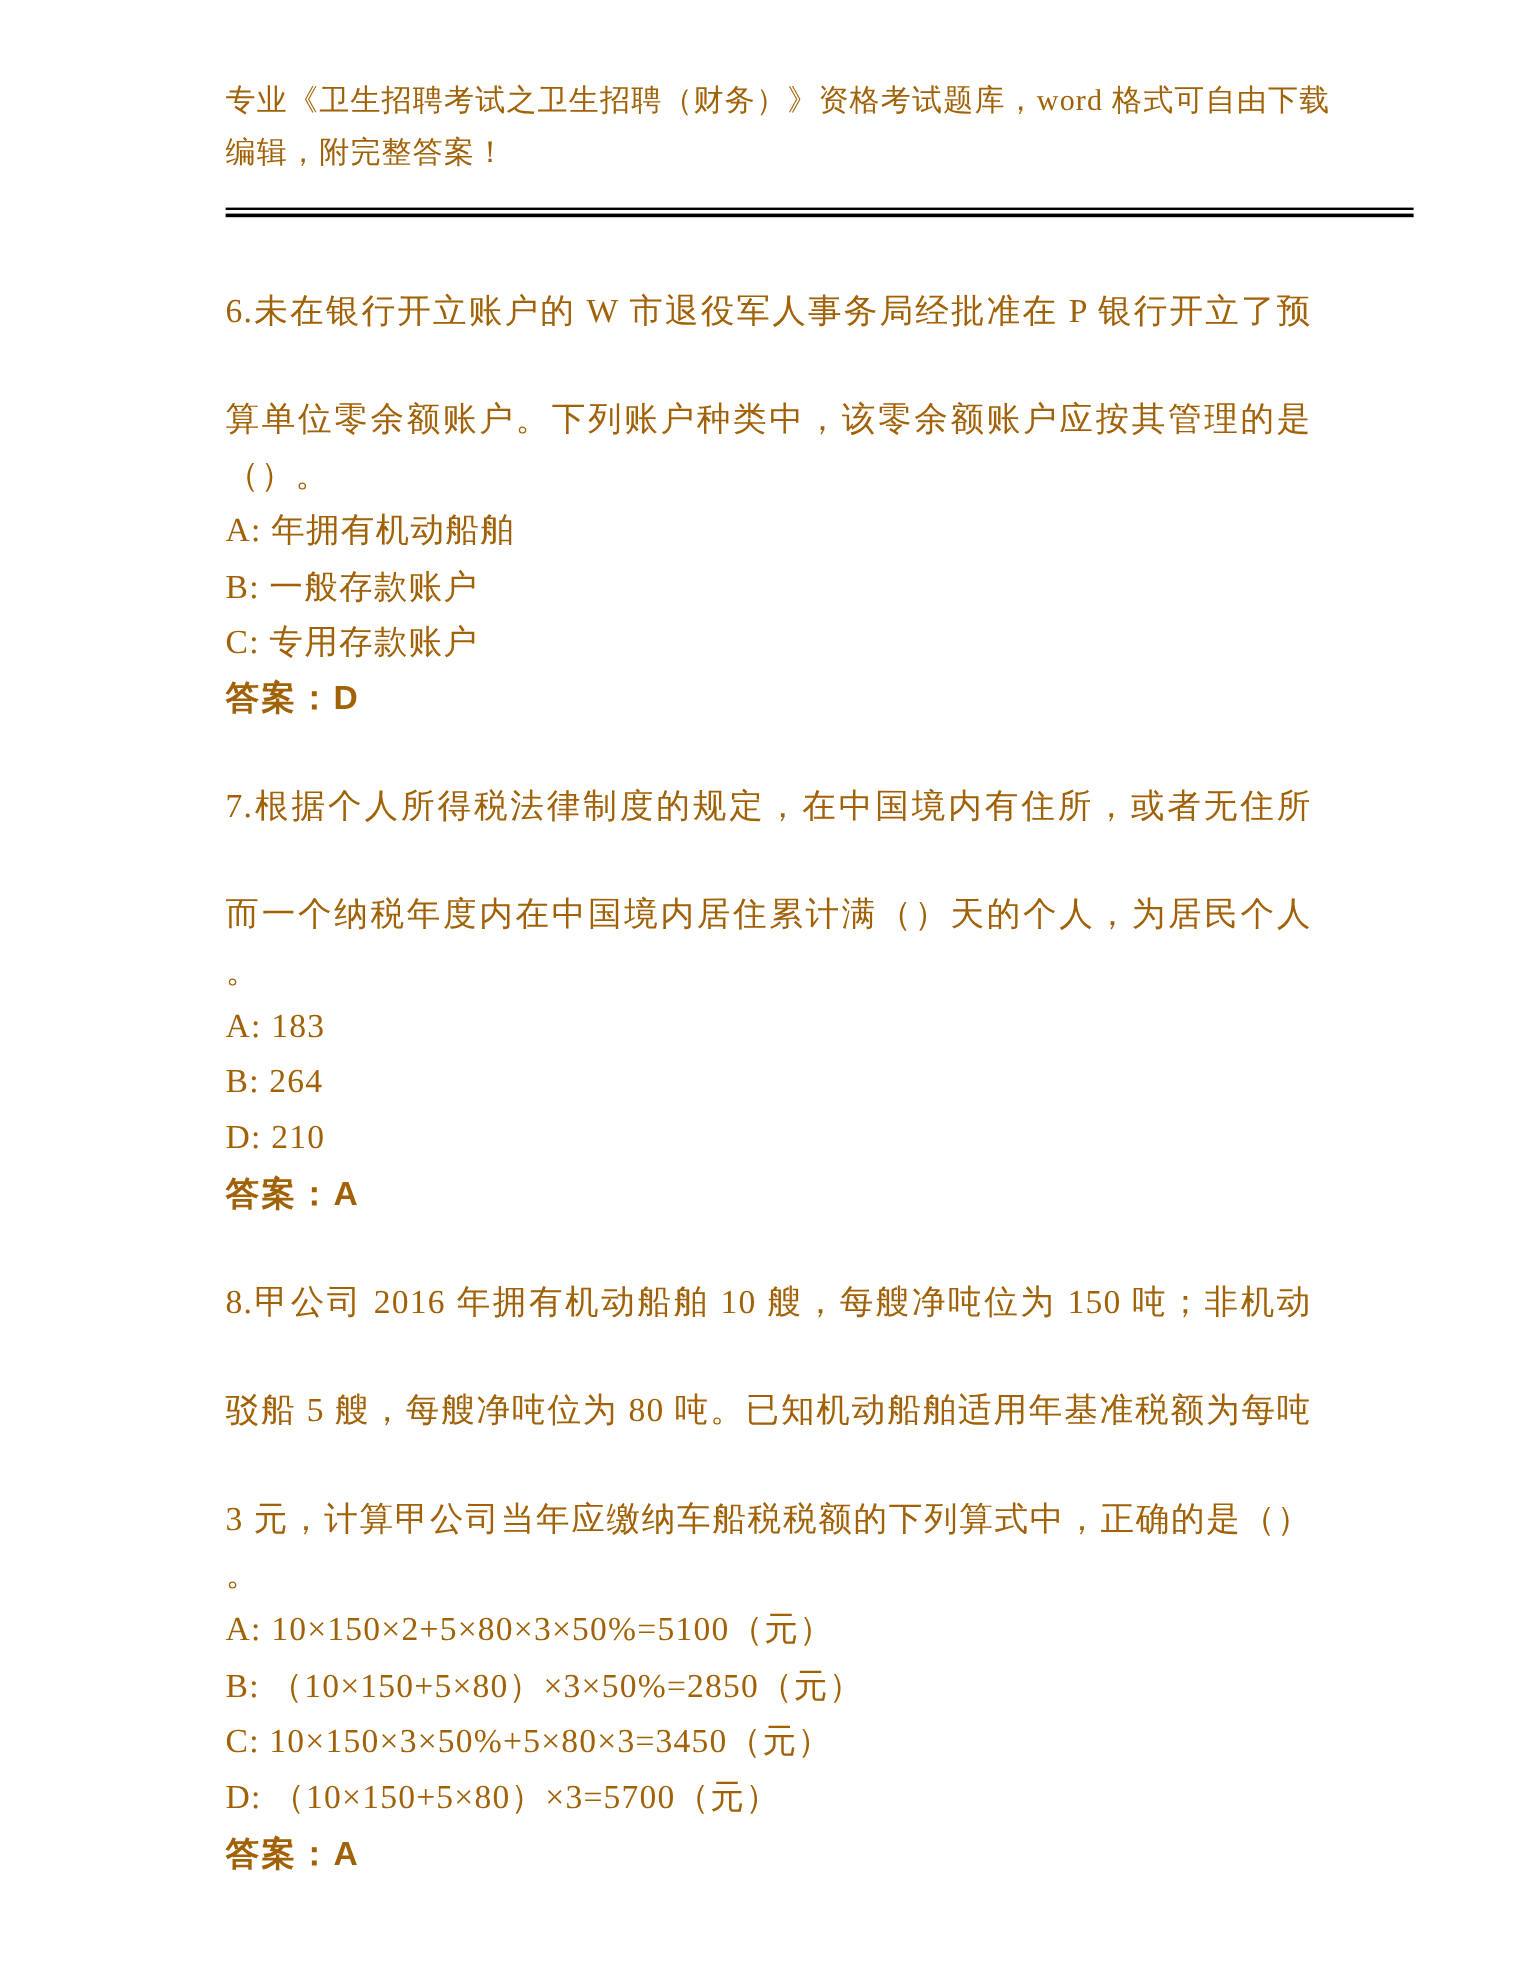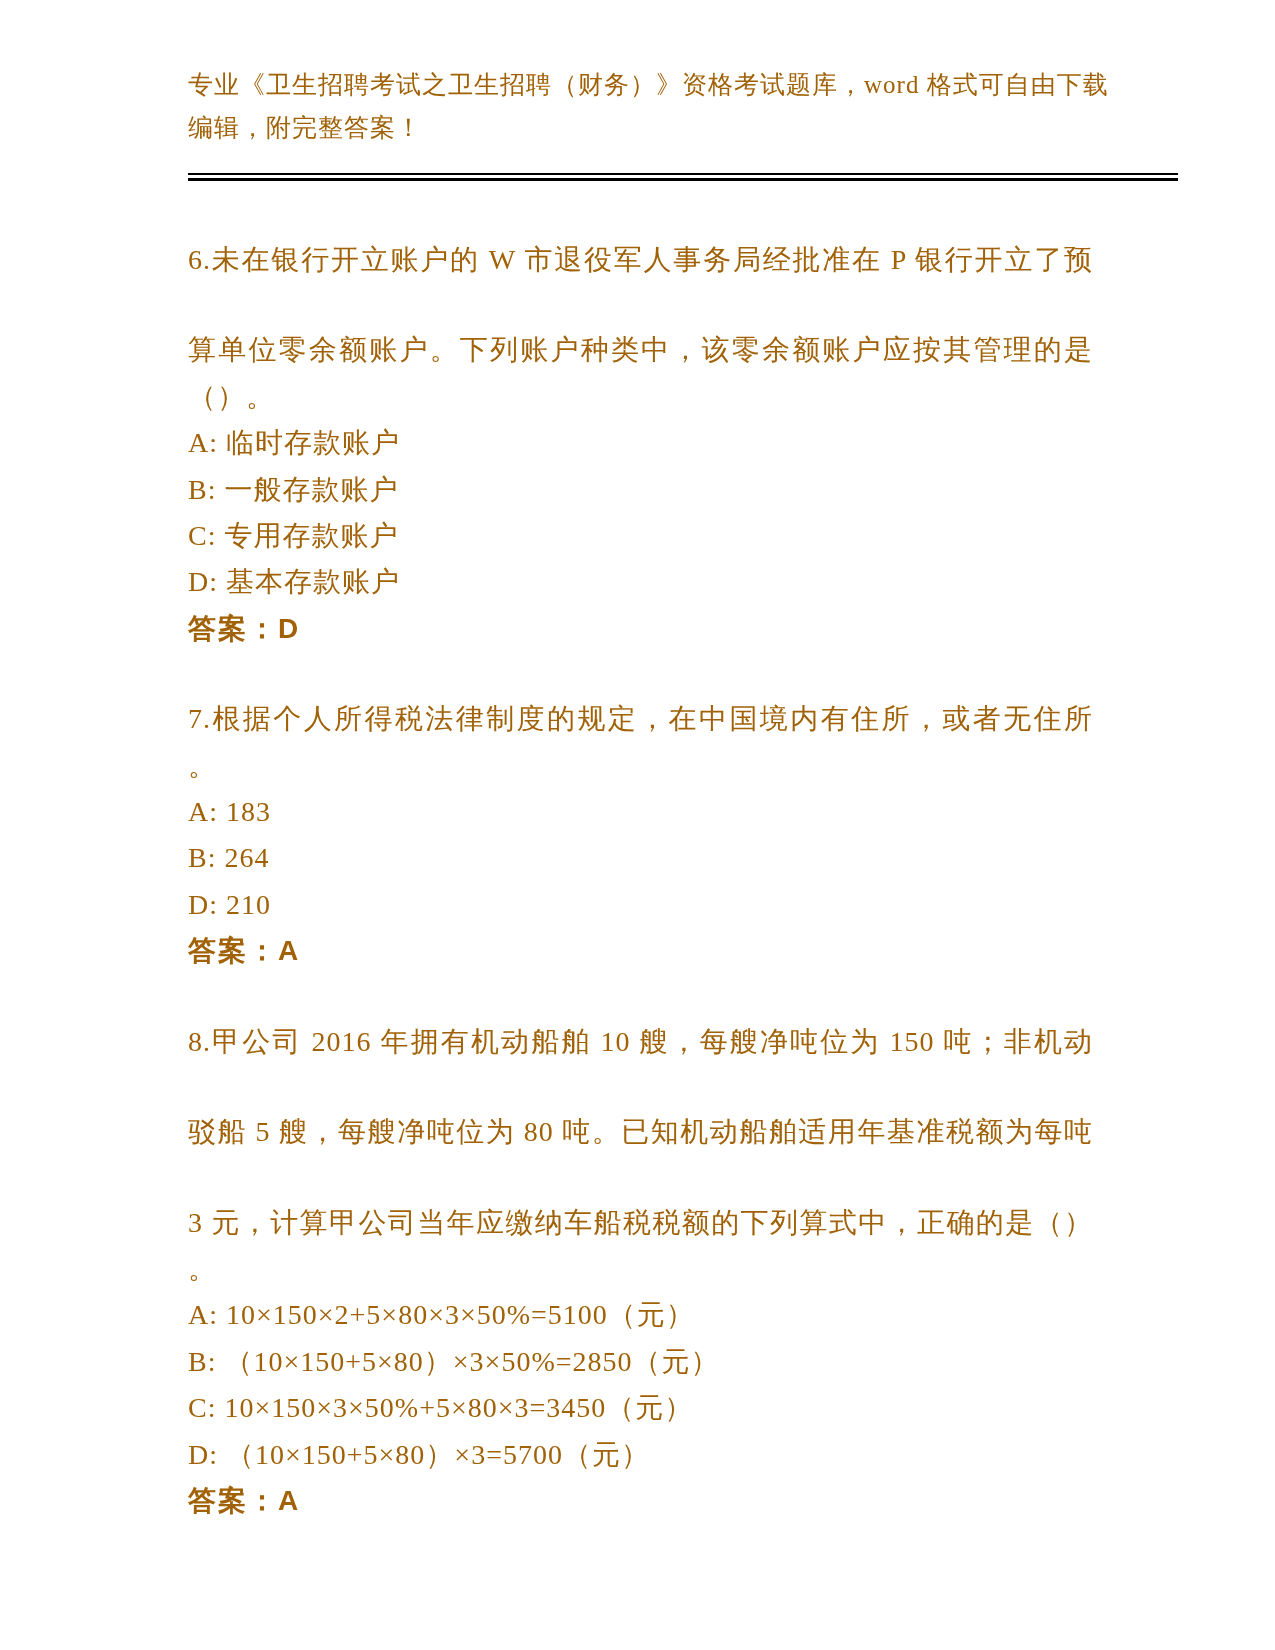--- a/index.html
+++ b/index.html
@@ -79,29 +79,29 @@
   </div>
 
   <div class="header-rule"></div>
 
   <div class="doc-body">
 
     <section class="question">
       <div class="stem jfull">6.未在银行开立账户的 W 市退役军人事务局经批准在 P 银行开立了预</div>
       <div class="stem jfull">算单位零余额账户。下列账户种类中，该零余额账户应按其管理的是</div>
       <div class="stem">（）。</div>
-      <div class="option">A: 临时存款账户</div>
+      <div class="option">A: 年拥有机动船舶</div>
       <div class="option">B: 一般存款账户</div>
       <div class="option">C: 专用存款账户</div>
-      <div class="option">D: 基本存款账户</div>
       <div class="answer">答案：D</div>
     </section>
 
     <section class="question">
       <div class="stem jfull">7.根据个人所得税法律制度的规定，在中国境内有住所，或者无住所</div>
+      <div class="stem jfull">而一个纳税年度内在中国境内居住累计满（）天的个人，为居民个人</div>
       <div class="stem">。</div>
       <div class="option">A: 183</div>
       <div class="option">B: 264</div>
       <div class="option">D: 210</div>
       <div class="answer">答案：A</div>
     </section>
 
     <section class="question">
       <div class="stem jfull">8.甲公司 2016 年拥有机动船舶 10 艘，每艘净吨位为 150 吨；非机动</div>
       <div class="stem jfull">驳船 5 艘，每艘净吨位为 80 吨。已知机动船舶适用年基准税额为每吨</div>

